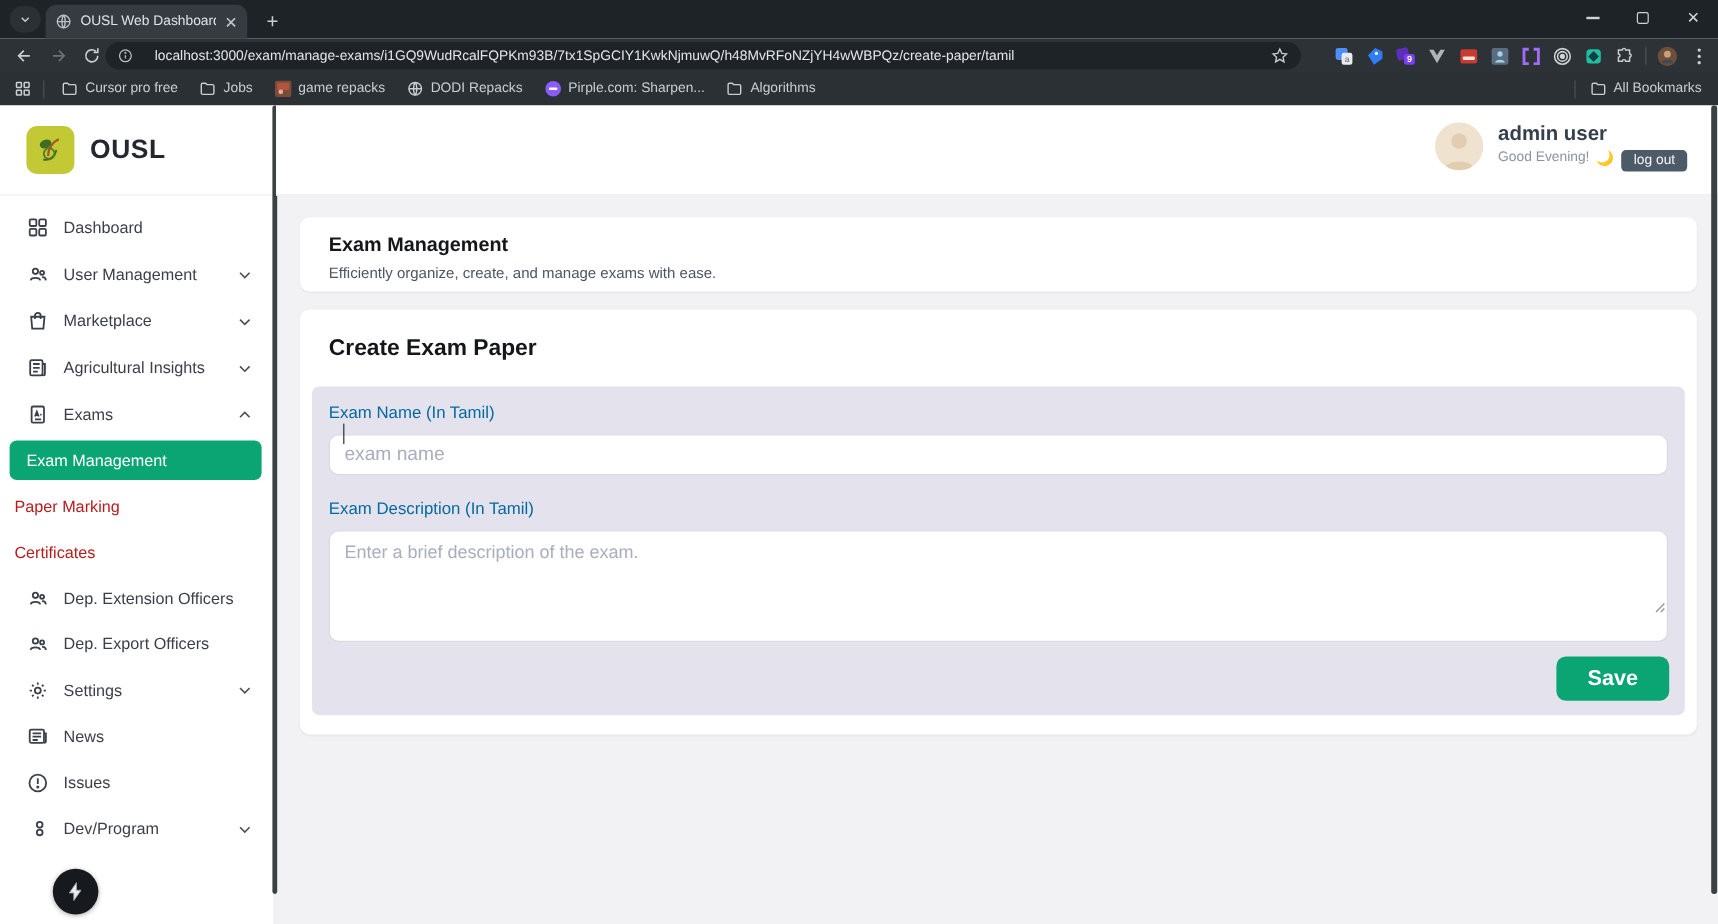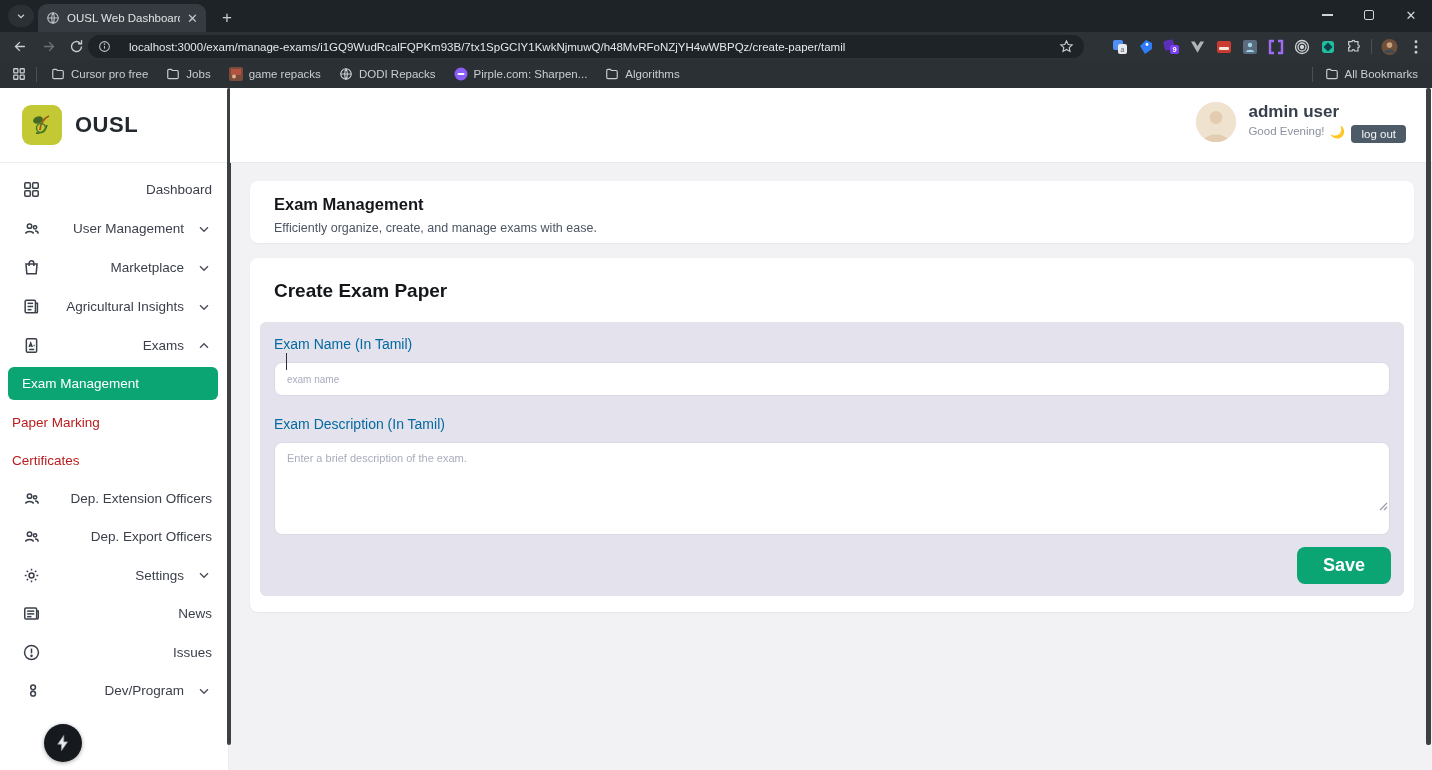--- a/index.html
+++ b/index.html
@@ -42,21 +42,21 @@
   #app { position:absolute; top:88px; left:0; width:1432px; height:682px; background:#f2f2f4; }
 
   
   #sidebar { position:absolute; left:0; top:0; width:229px; height:682px; background:#ffffff;
     border-right:1px solid #ececef; }
   #logo-row { height:75px; display:flex; align-items:center; gap:13px; padding-left:22px;
     border-bottom:1px solid #eceef0; }
   #logo-badge { width:40px; height:40px; border-radius:9px; background:#c3c935; display:flex;
     align-items:center; justify-content:center; }
   #logo-text { font-size:22px; font-weight:bold; color:#22282e; letter-spacing:.5px; }
-  #nav { padding-top:7px;text-align:right; }
+  #nav { padding-top:7px; }
   .nav-item { height:39px; display:flex; align-items:center; gap:12px; padding:0 16px 0 22px;
     color:#3a3f4a; font-size:13.5px; }
   .nav-item .lbl { flex:1; }
   .nav-sub { height:38px; display:flex; align-items:center; padding-left:12px; color:#b91c1c; font-size:13.5px; }
   .nav-sub.active { height:33px; margin:2px 10px 3px 8px; background:#0ba573; border-radius:6px;
     color:#ffffff; padding-left:14px; }
   .ic { width:19px; height:19px; flex:none; }
   .chev { width:16px; height:16px; flex:none; color:#4a5058; }
   #side-scrollbar { position:absolute; right:-3px; top:0; width:4px; height:657px;
     background:#3b4043; border-radius:2px; }
@@ -81,24 +81,24 @@
     box-shadow:0 1px 2px rgba(20,20,40,.05); }
   #banner-card { top:93px; height:62px; padding:14px 24px; }
   #banner-title { font-size:16.5px; font-weight:bold; color:#14161a; }
   #banner-sub { font-size:12.5px; color:#4b5563; margin-top:7px; }
   #form-card { top:170px; height:354px; padding:22px 24px; }
   #form-title { font-size:19px; font-weight:bold; color:#14161a; }
   #form-panel { position:absolute; left:10px; right:10px; top:64px; height:274px;
     background:#e4e2ec; border-radius:6px; padding:13px 14px; }
   .fld-label { font-size:14px; color:#0369a1; }
   .txt-input { width:100%; height:34px; margin-top:9px; background:#ffffff; border:1px solid #dcd9e6;
-    border-radius:8px; font-size:10px; color:#1f2430; padding:0 12px;
+    border-radius:8px; font-size:16px; color:#1f2430; padding:0 12px;
     font-family:"Liberation Sans","DejaVu Sans",sans-serif; }
   .txt-area { width:100%; height:93px; margin-top:9px; background:#ffffff; border:1px solid #dcd9e6;
-    border-radius:8px; font-size:11px; color:#404040; padding:9px 12px; resize:none;
+    border-radius:8px; font-size:15px; color:#404040; padding:9px 12px; resize:none;
     font-family:"Liberation Sans","DejaVu Sans",sans-serif; }
   .txt-input::placeholder, .txt-area::placeholder { color:#a9adbd; }
   #name-wrap { position:relative; }
   #caret { position:absolute; left:12px; top:18px; width:1px; height:17px; background:#2b2f38; }
   #resize-grip { position:absolute; right:16px; top:180px; }
   #save-btn { position:absolute; right:13px; bottom:12px; width:94px; height:37px; background:#0ba573;
     color:#ffffff; font-weight:bold; font-size:18px; border:none; border-radius:8px; }
   #desc-row { margin-top:19px; }
   #page-scrollbar { position:absolute; right:1px; top:0; width:5px; height:657px; background:#3b4043; border-radius:2px; }
 </style>

